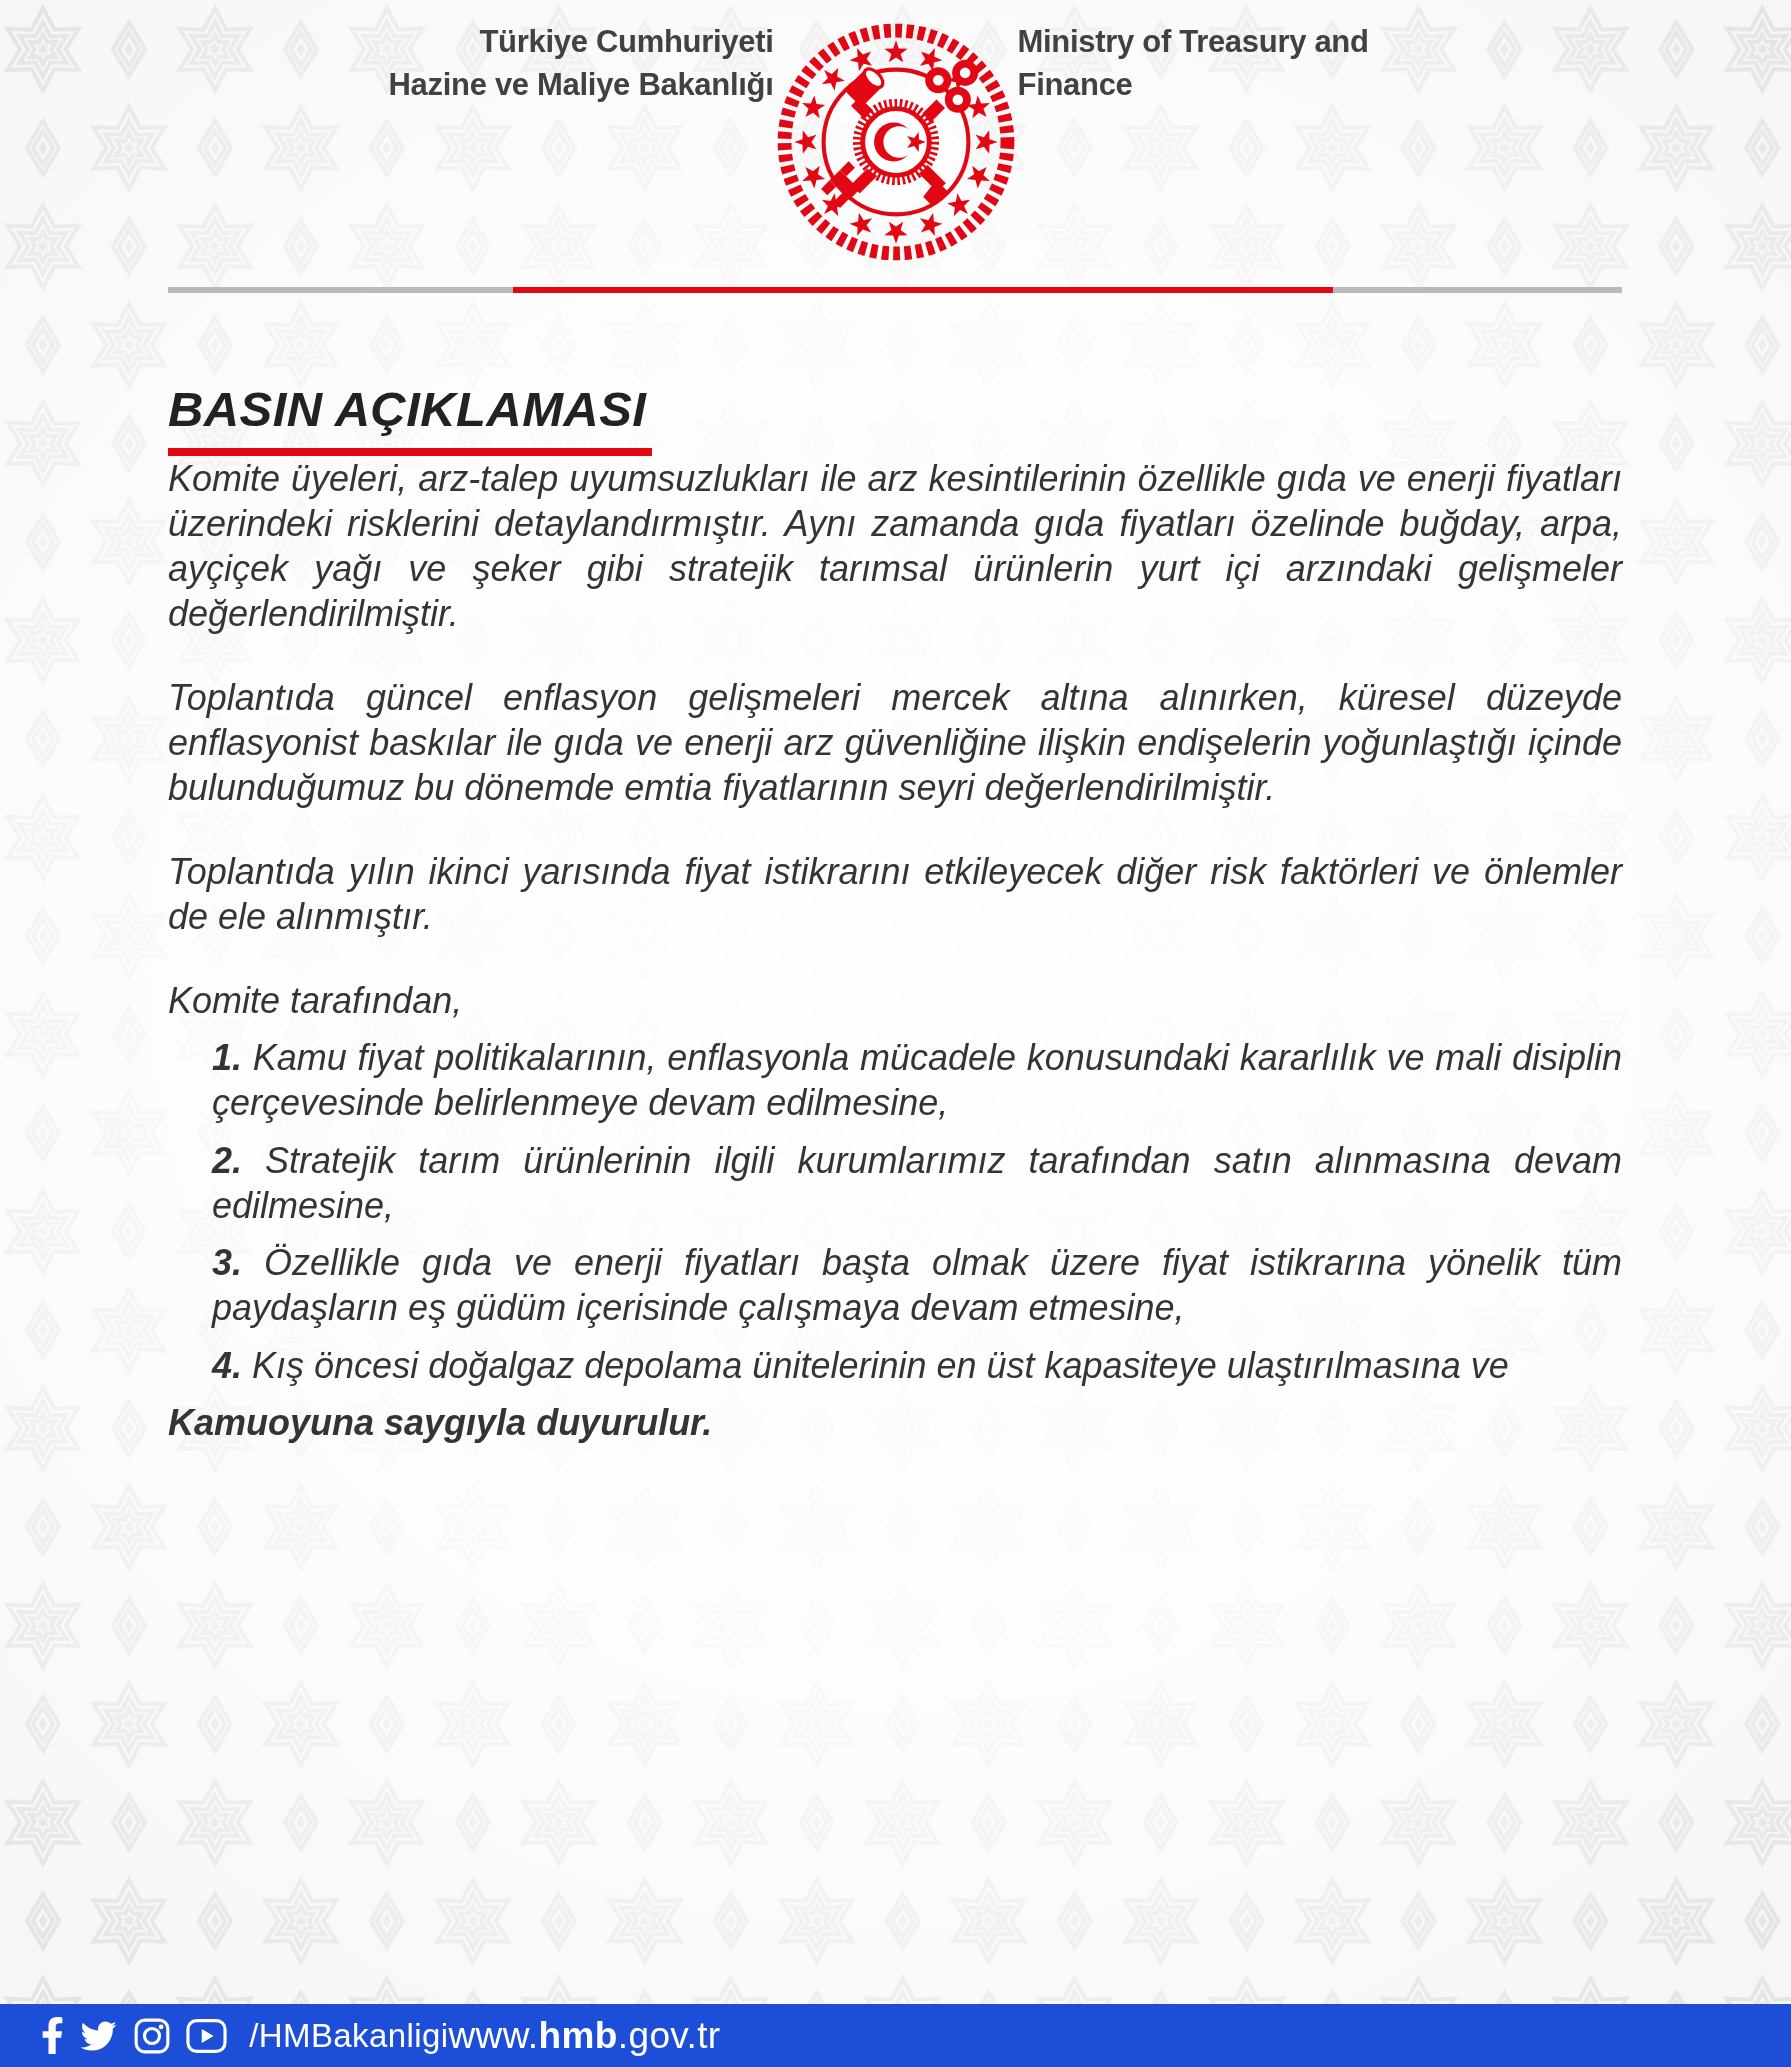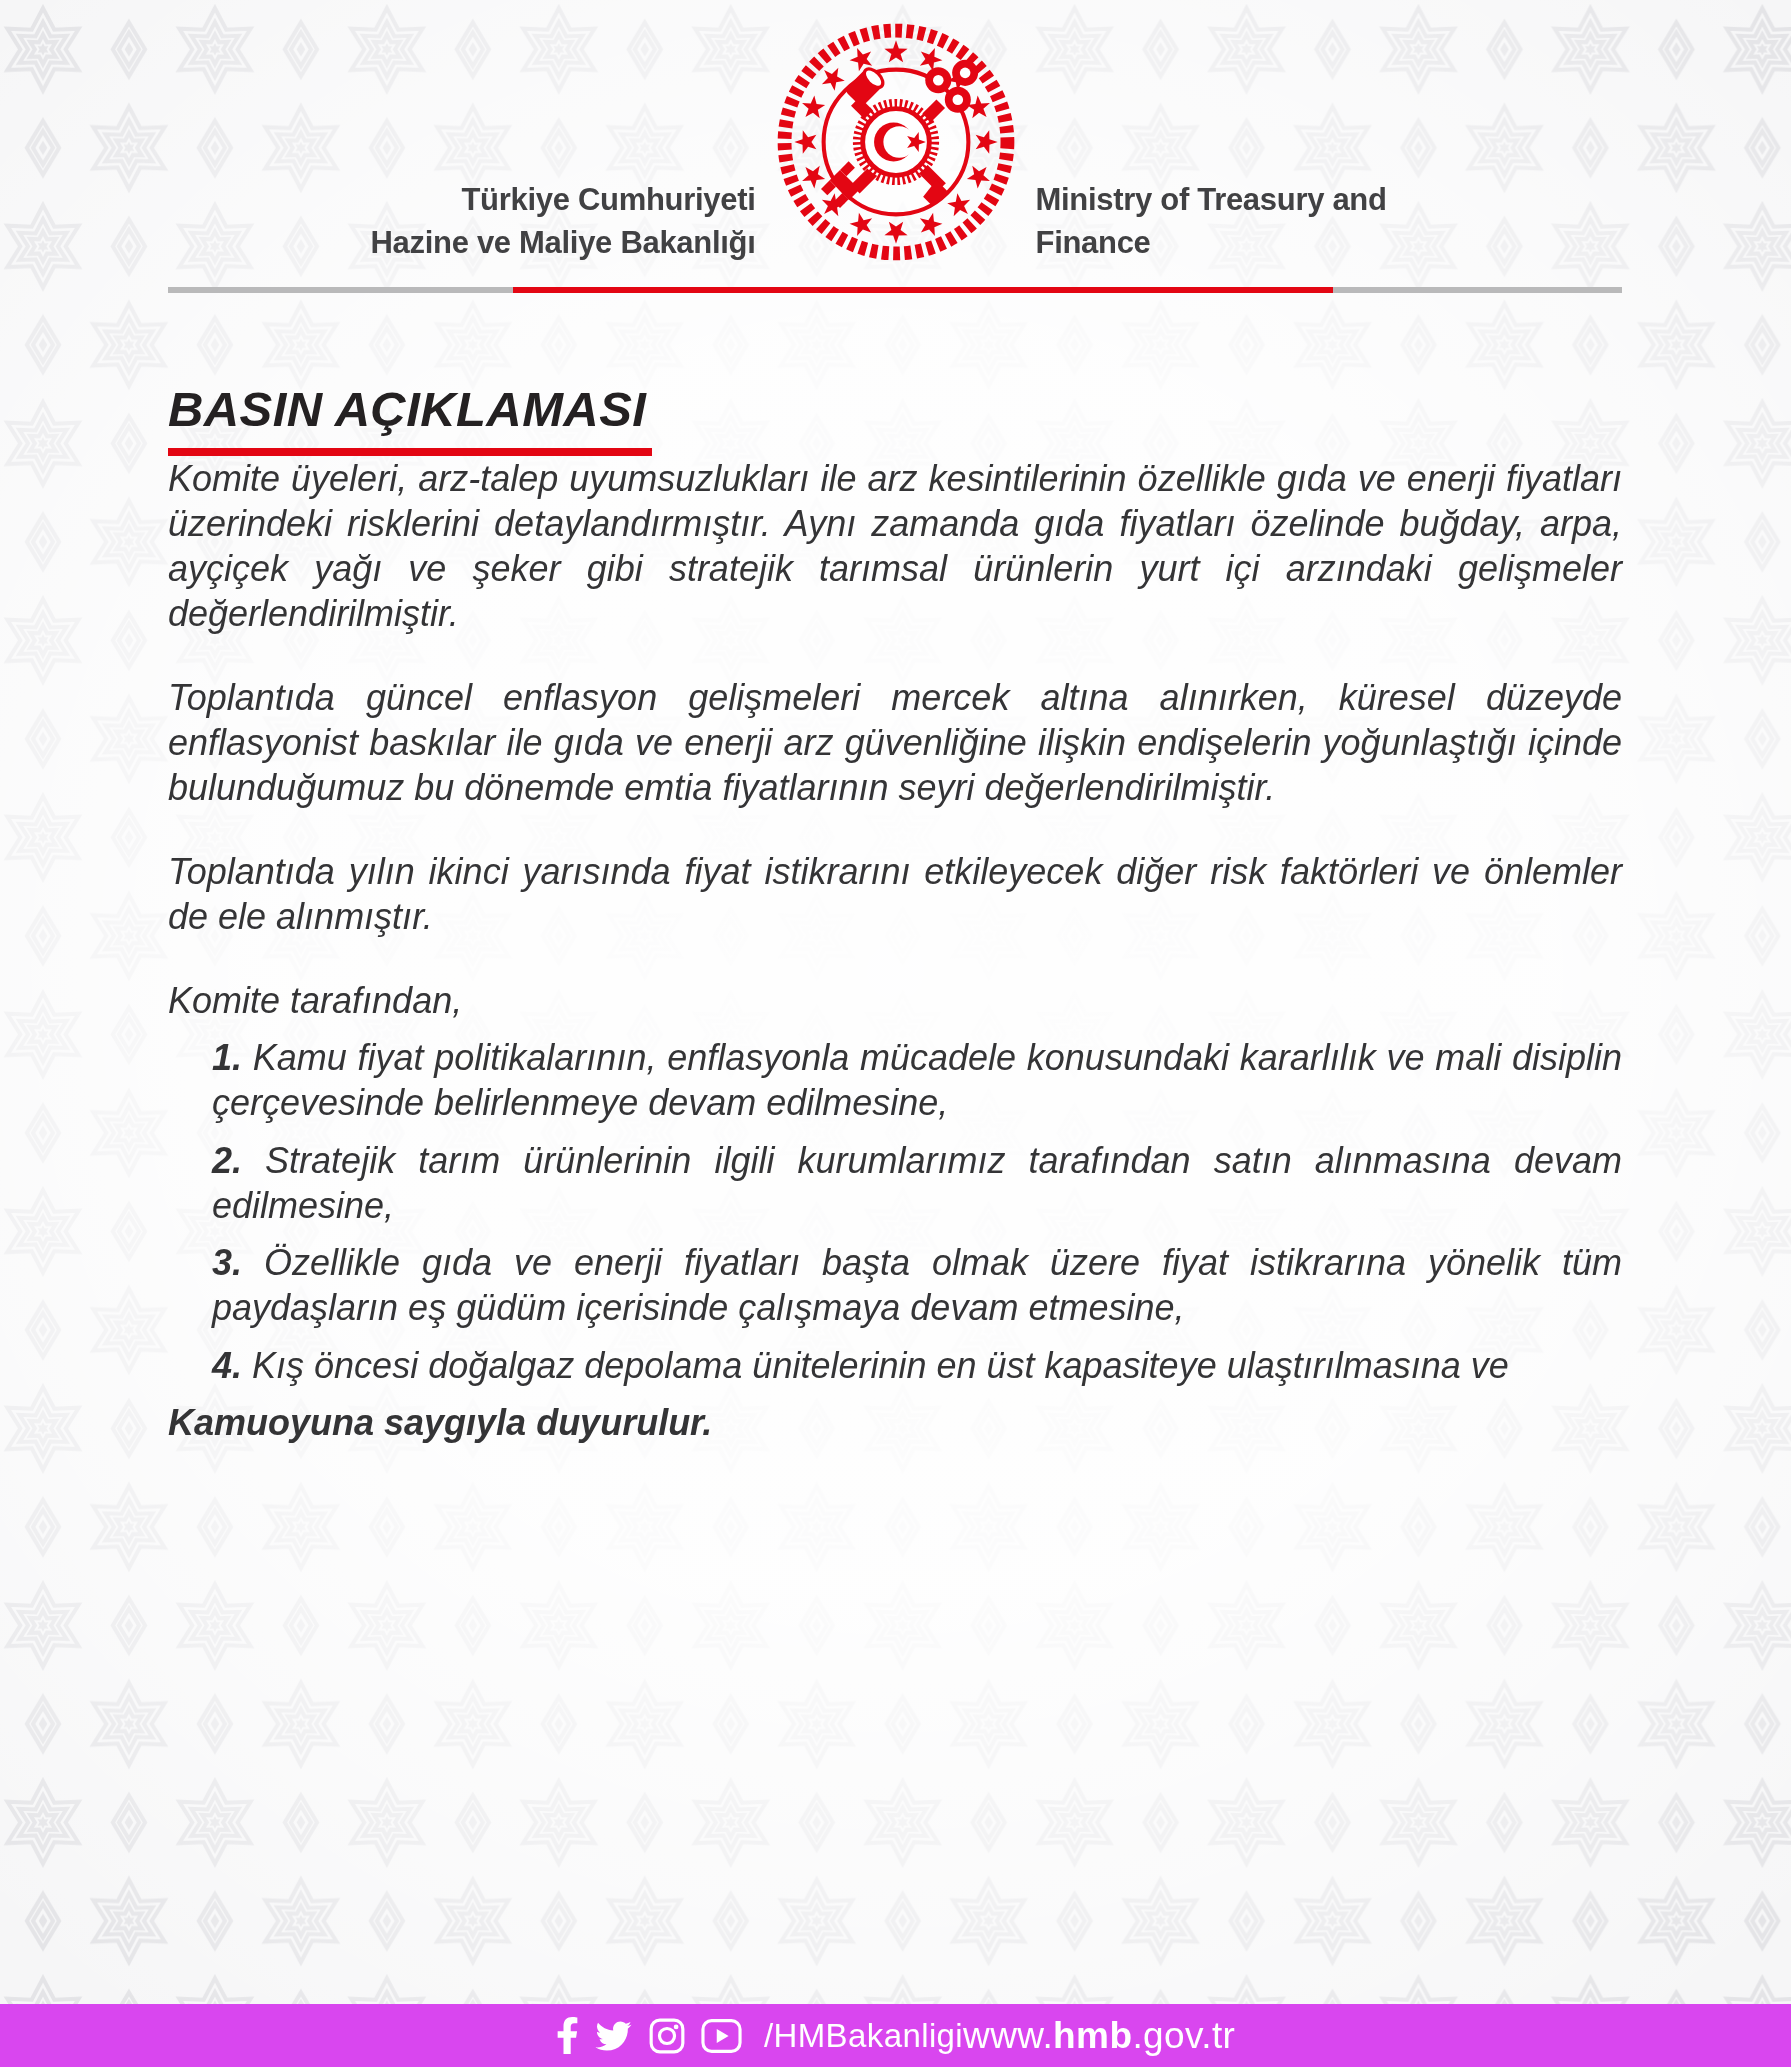--- a/index.html
+++ b/index.html
@@ -10,21 +10,21 @@
   svg.bg{position:absolute;left:0;top:0;}
   .bg-fade{
     position:absolute;inset:0;pointer-events:none;
     background:radial-gradient(ellipse 72% 62% at 50% 47%,
       rgba(255,255,255,.94) 0%, rgba(255,255,255,.86) 50%,
       rgba(255,255,255,.45) 78%, rgba(255,255,255,.05) 100%);
   }
   
   .hdr{
     position:absolute;top:19.7px;left:0;width:100%;
-    display:flex;justify-content:center;align-items:flex-end;gap:18px;
+    display:flex;justify-content:center;align-items:flex-start;
   }
   .org{width:421px;font-size:31px;line-height:43px;font-weight:700;
        color:#414143;letter-spacing:-0.3px;}
   .org-left{text-align:right;}
   .org-right{text-align:left;}
   .emblem{flex:0 0 auto;display:block;}
   .rule{
     position:absolute;top:287px;left:168px;width:1454px;height:6.3px;
     background:linear-gradient(to right,
       #b9b9ba 0,#b9b9ba 345px,
@@ -43,22 +43,22 @@
   }
   .para-first{margin-top:38px;}
   .intro{margin-bottom:12.5px;}
   .item{margin-bottom:12.5px;margin-left:44px;}
   .item .num{font-weight:700;}
   .closing{margin-bottom:39px;}
   .signoff{font-weight:700;margin-bottom:0;}
   
   .footer{
     position:absolute;left:0;bottom:0;width:100%;height:63px;
-    background:#d946ef;color:#fff;box-sizing:border-box;
-    display:flex;align-items:center;justify-content:center;
+    background:#1d4ed8;color:#fff;box-sizing:border-box;
+    display:flex;align-items:center;justify-content:flex-start;
     padding:0 41px;
   }
   .social{display:flex;align-items:center;gap:15px;}
   .social .icn{display:block;cursor:pointer;}
   .handle{font-size:33px;letter-spacing:0.4px;margin-left:7.2px;}
   .site{font-size:37px;letter-spacing:0.4px;}
   .site b{font-weight:700;}
 </style>
 </head>
 <body>

